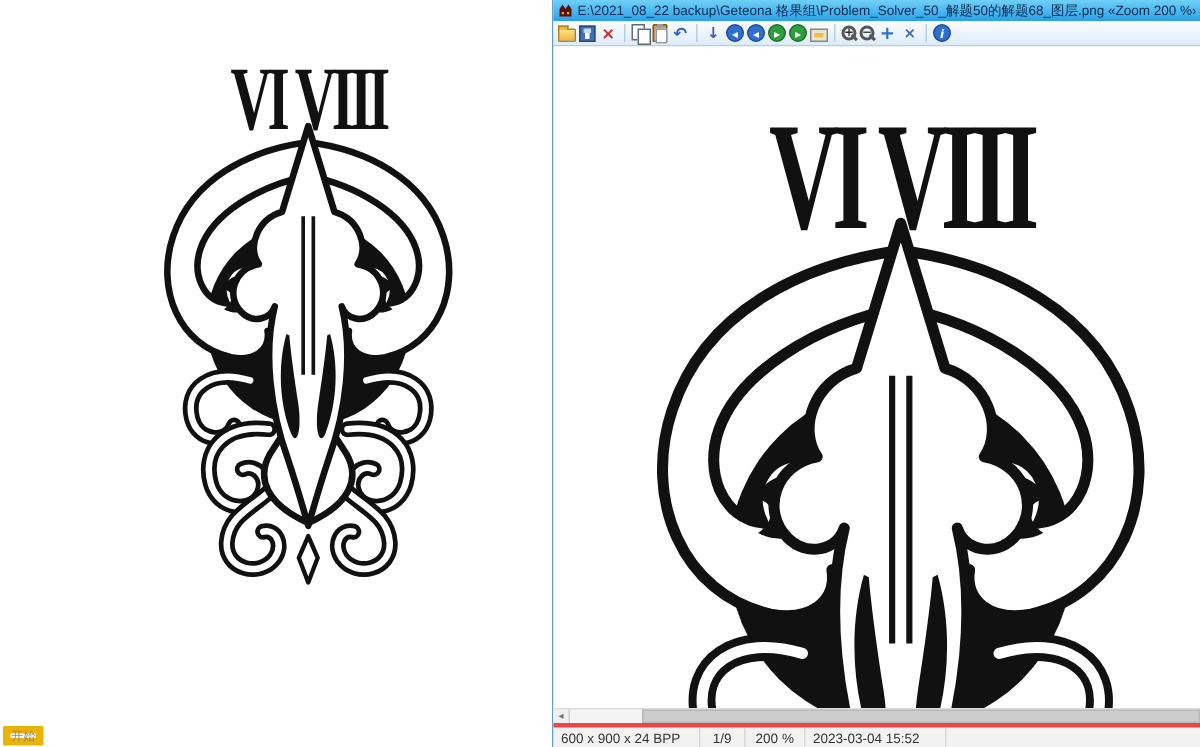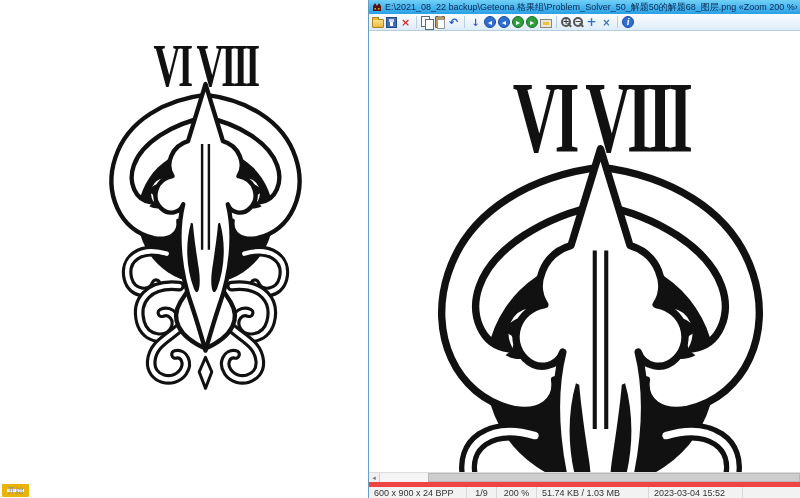--- a/index.html
+++ b/index.html
@@ -67,21 +67,21 @@
   .canvas{position:relative;flex:1 1 auto;background:#fff;overflow:hidden}
   .art-large{position:absolute;left:43px;top:13px;width:377px;height:639px}
 
   .hscroll{height:10px;background:#f4f4f4;border-top:1px solid #dcdcdc;
     position:relative;flex:0 0 auto}
   .hscroll .btn{position:absolute;left:0;top:0;width:11px;height:9px;background:#f0f0f0;
     border-right:1px solid #d0d0d0;color:#777;font-size:7px;line-height:9px;text-align:center}
   .hscroll .thumb{position:absolute;left:59px;right:0;top:0;height:9px;
     background:#cdcdcd;border:1px solid #b8b8b8}
 
-  .statusbar{height:16px;background:#f2f2f2;border-top:5px solid #ef4444;
+  .statusbar{height:16px;background:#f2f2f2;border-top:3px solid #ef4444;
     display:flex;align-items:center;font-size:9px;color:#333;flex:0 0 auto}
   .scell{height:100%;display:flex;align-items:center;padding-left:5px;
     border-right:1px solid #d8d8d8;white-space:nowrap;overflow:hidden}
   .scell.c1{width:98px}.scell.c2{width:30px;justify-content:center;padding-left:0}
   .scell.c3{width:40px;justify-content:center;padding-left:0}
   .scell.c4{width:112px}.scell.c5{width:94px}.scell.c6{flex:1;border-right:none}
 
   
   .wb{fill:#fff;stroke:#111;stroke-width:9;stroke-linejoin:round}
   .wb2{fill:#fff;stroke:#111;stroke-width:6;stroke-linejoin:round}
@@ -180,19 +180,18 @@
 
     <div class="hscroll">
       <span class="btn">◂</span>
       <span class="thumb"></span>
     </div>
 
     <div class="statusbar">
       <span class="scell c1">600 x 900 x 24 BPP</span>
       <span class="scell c2">1/9</span>
       <span class="scell c3">200 %</span>
-      <span class="scell c4">51.74 KB / 1.03 MB</span>
       <span class="scell c5">2023-03-04 15:52</span>
       <span class="scell c6"></span>
     </div>
 
   </div>
 </div>
 
 </body></html>

